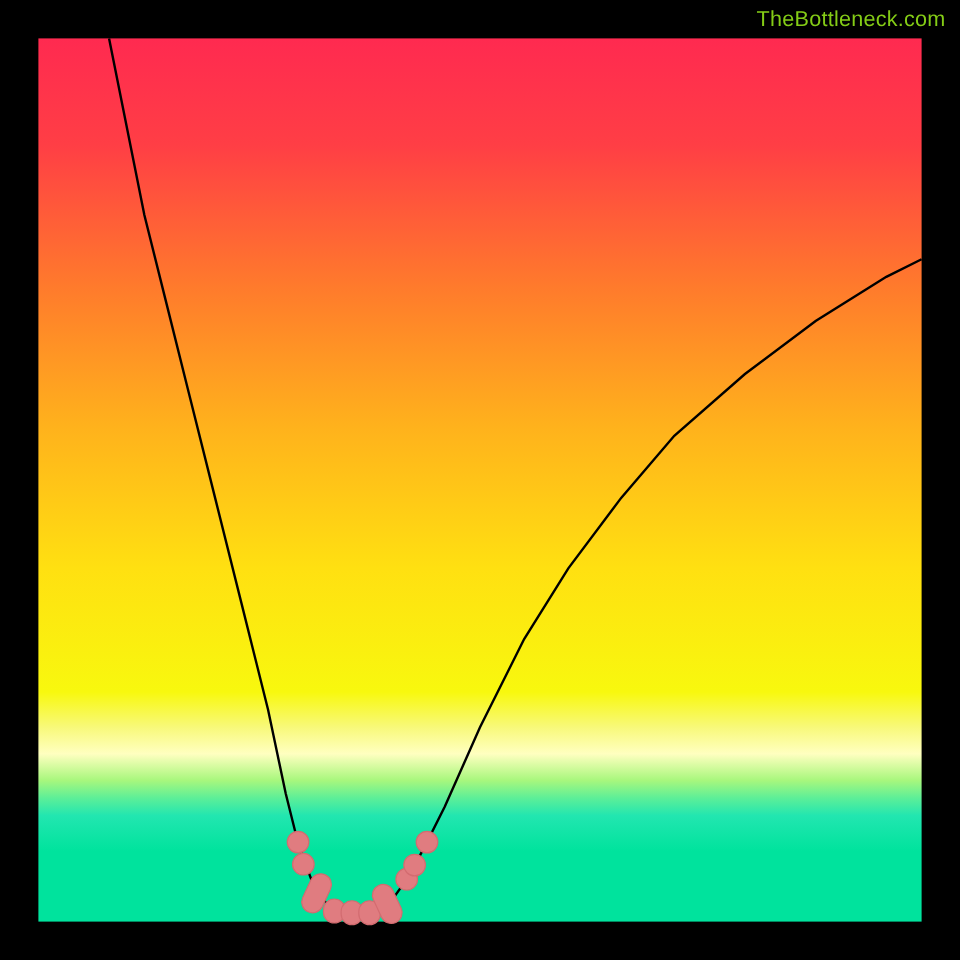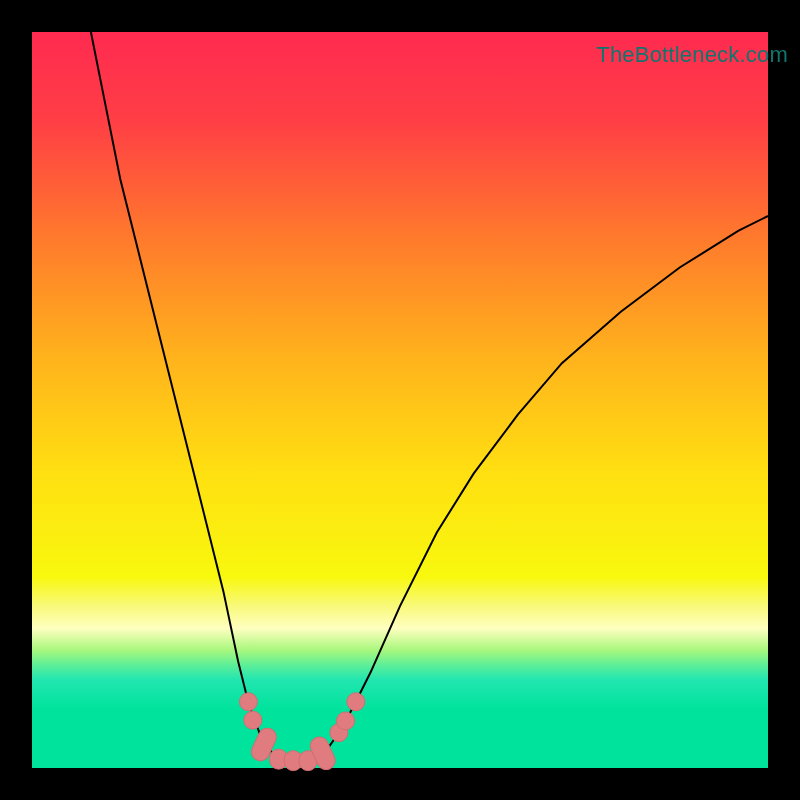--- a/index.html
+++ b/index.html
@@ -11,26 +11,25 @@
     width: 800px;
     height: 800px;
     position: relative;
     background: #000;
   }
   .watermark {
     position: absolute;
     top: 6px;
     right: 12px;
     font-family: Arial, Helvetica, sans-serif;
-    font-size: 22px;
-    color: #0f766e;
+    font-size: 18px;
+    color: #84cc16;
     letter-spacing: 0.2px;
     font-weight: 500;
     z-index: 10;
-    margin-top: 36px;
   }
   svg {
     display: block;
   }
 </style>
 </head>
 <body>
 <div class="wrap">
 
   <div class="watermark">TheBottleneck.com</div>

